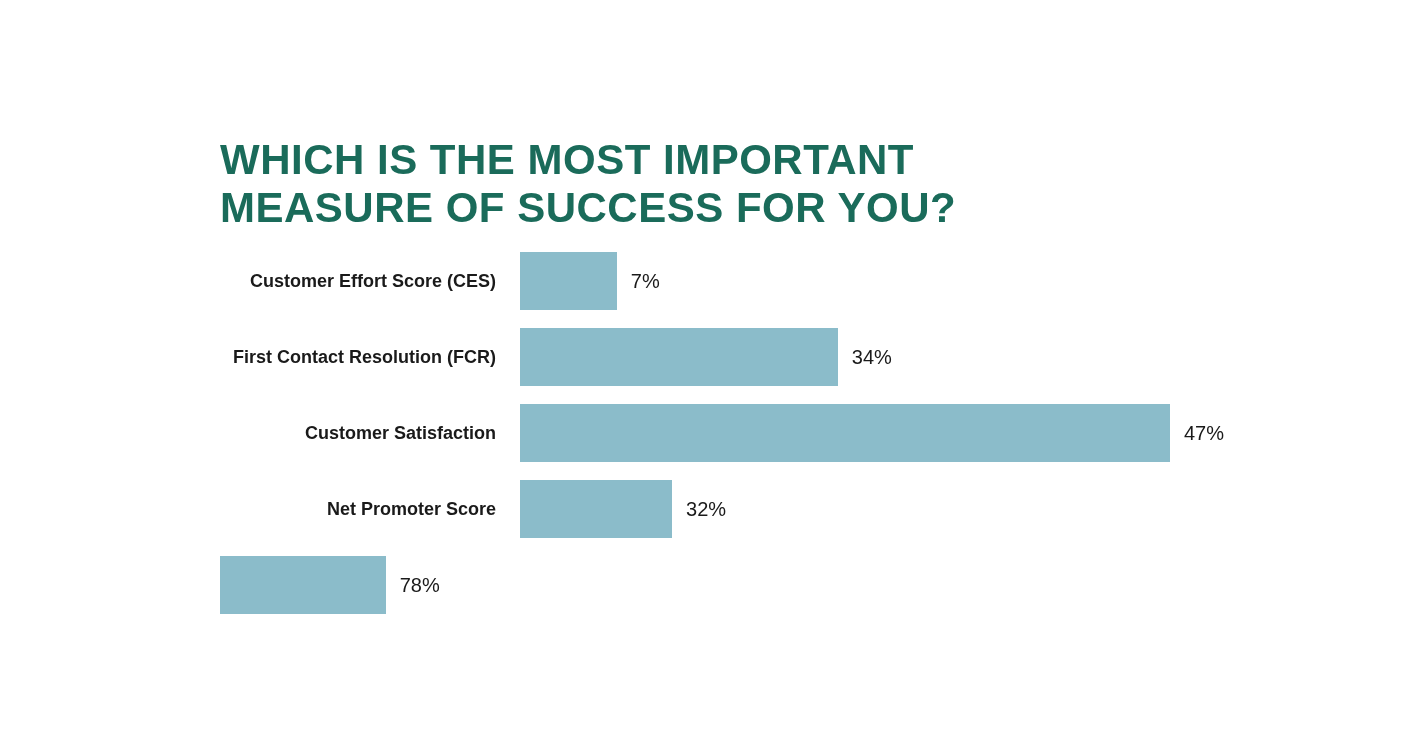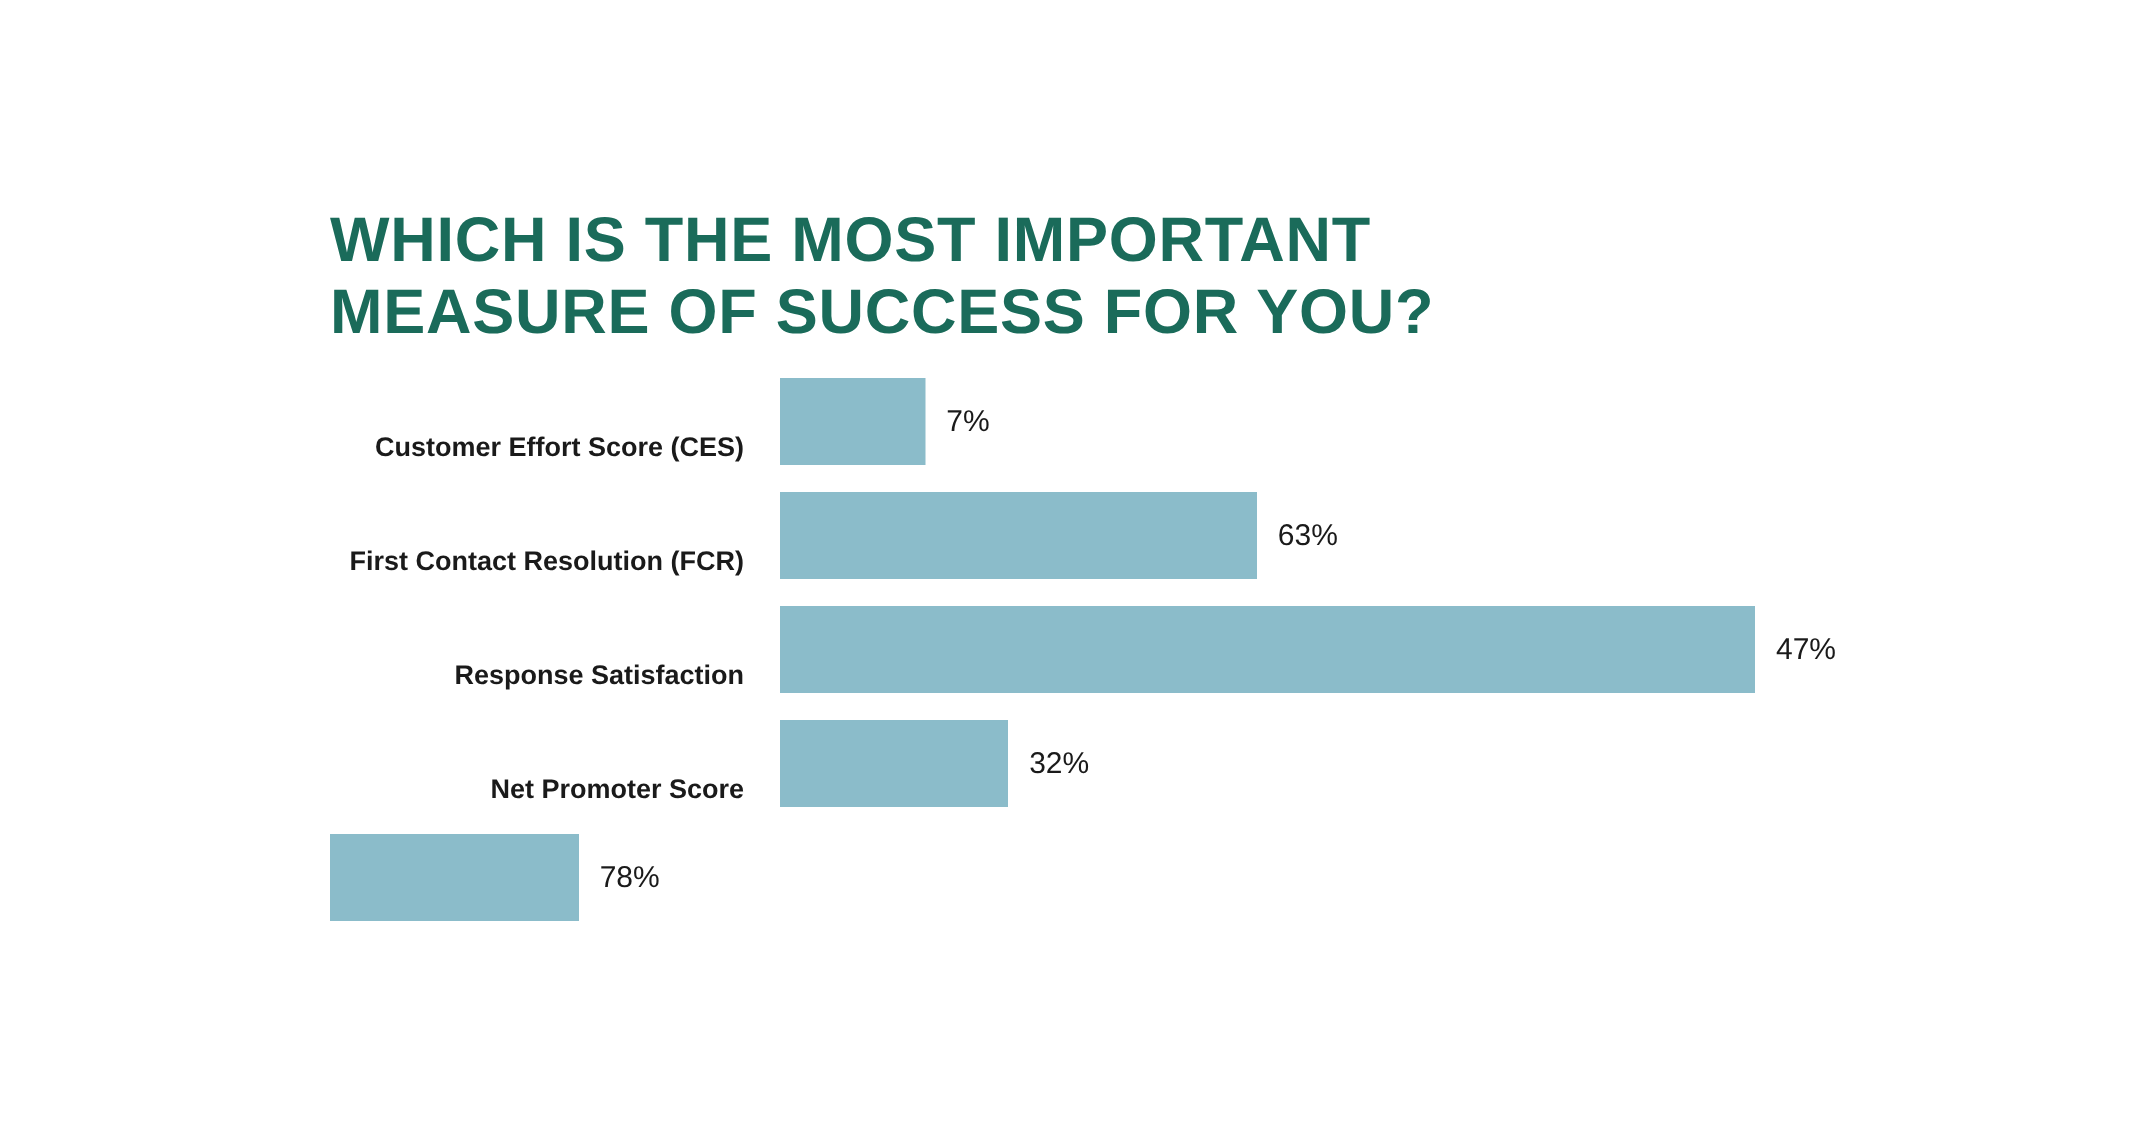--- a/index.html
+++ b/index.html
@@ -35,21 +35,21 @@
     }
 
     .chart-area {
       display: flex;
       flex-direction: column;
       gap: 18px;
     }
 
     .bar-row {
       display: flex;
-      align-items: flex-end;
+      align-items: center;
       gap: 0;
     }
 
     .bar-label {
       width: 300px;
       text-align: right;
       font-size: 18px;
       font-weight: 700;
       color: #1a1a1a;
       padding-right: 24px;
@@ -91,25 +91,25 @@
         <div class="bar-label">Customer Effort Score (CES)</div>
         <div class="bar-track">
           <div class="bar-fill" style="width: 96.85px;"></div>
           <span class="bar-value">7%</span>
         </div>
       </div>
       <div class="bar-row">
         <div class="bar-label">First Contact Resolution (FCR)</div>
         <div class="bar-track">
           <div class="bar-fill" style="width: 317.85px;"></div>
-          <span class="bar-value">63%</span>
+          <span class="bar-value">34%</span>
         </div>
       </div>
       <div class="bar-row">
-        <div class="bar-label">Response Satisfaction</div>
+        <div class="bar-label">Customer Satisfaction</div>
         <div class="bar-track">
           <div class="bar-fill" style="width: 650px;"></div>
           <span class="bar-value">47%</span>
         </div>
       </div>
       <div class="bar-row">
         <div class="bar-label">Net Promoter Score</div>
         <div class="bar-track">
           <div class="bar-fill" style="width: 152.1px;"></div>
           <span class="bar-value">32%</span>

